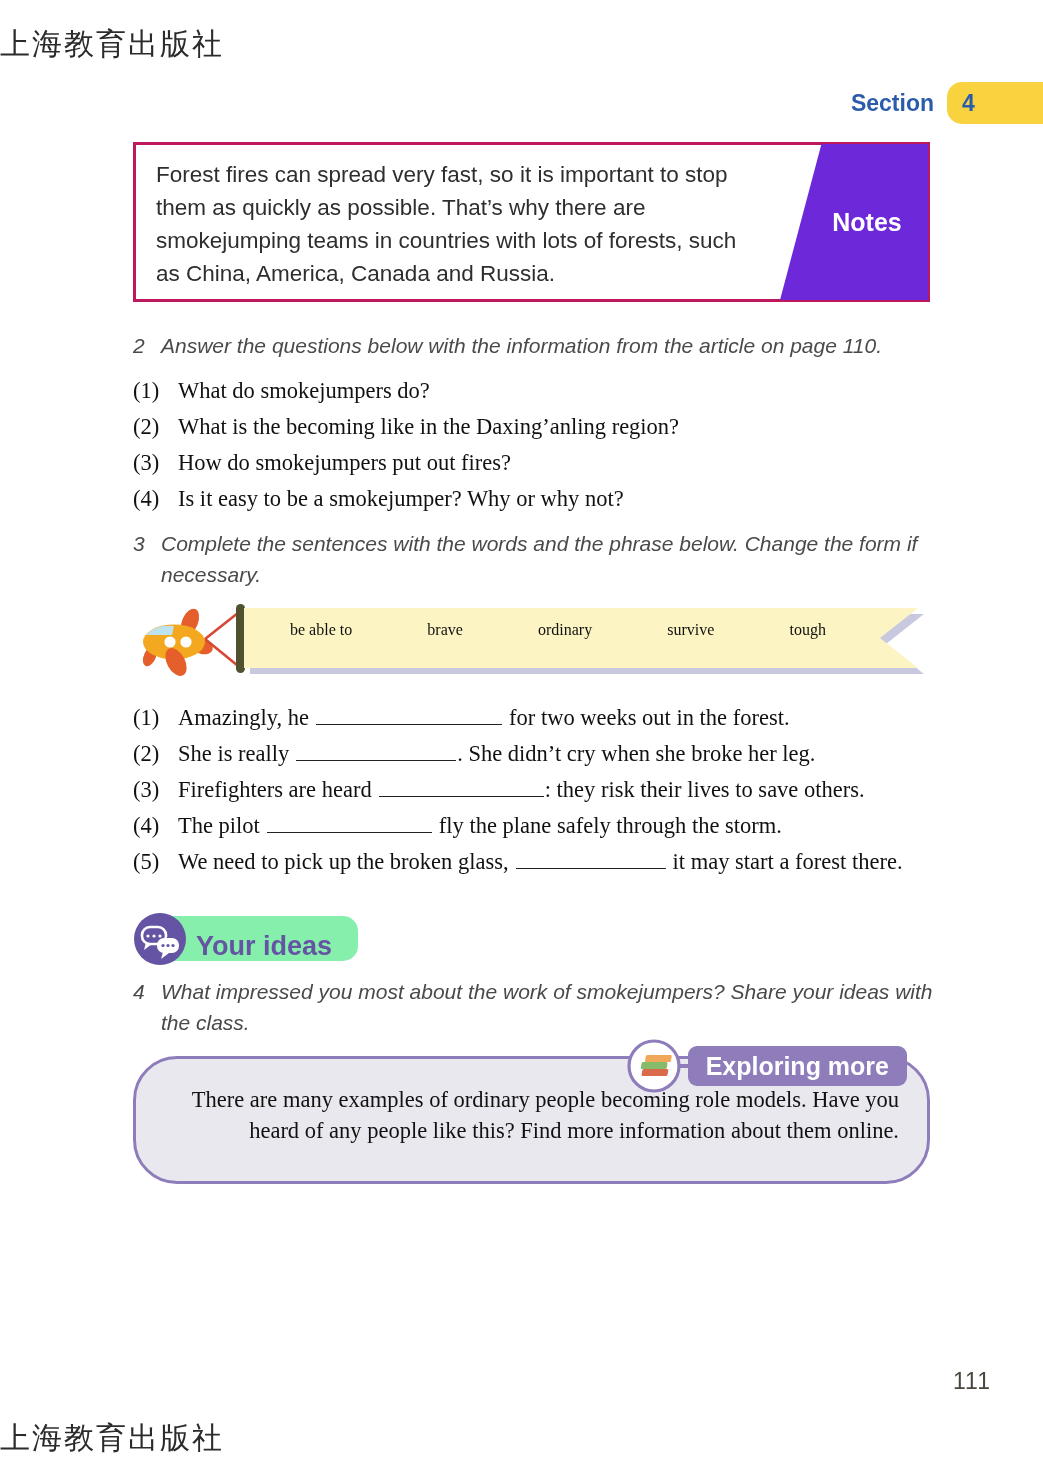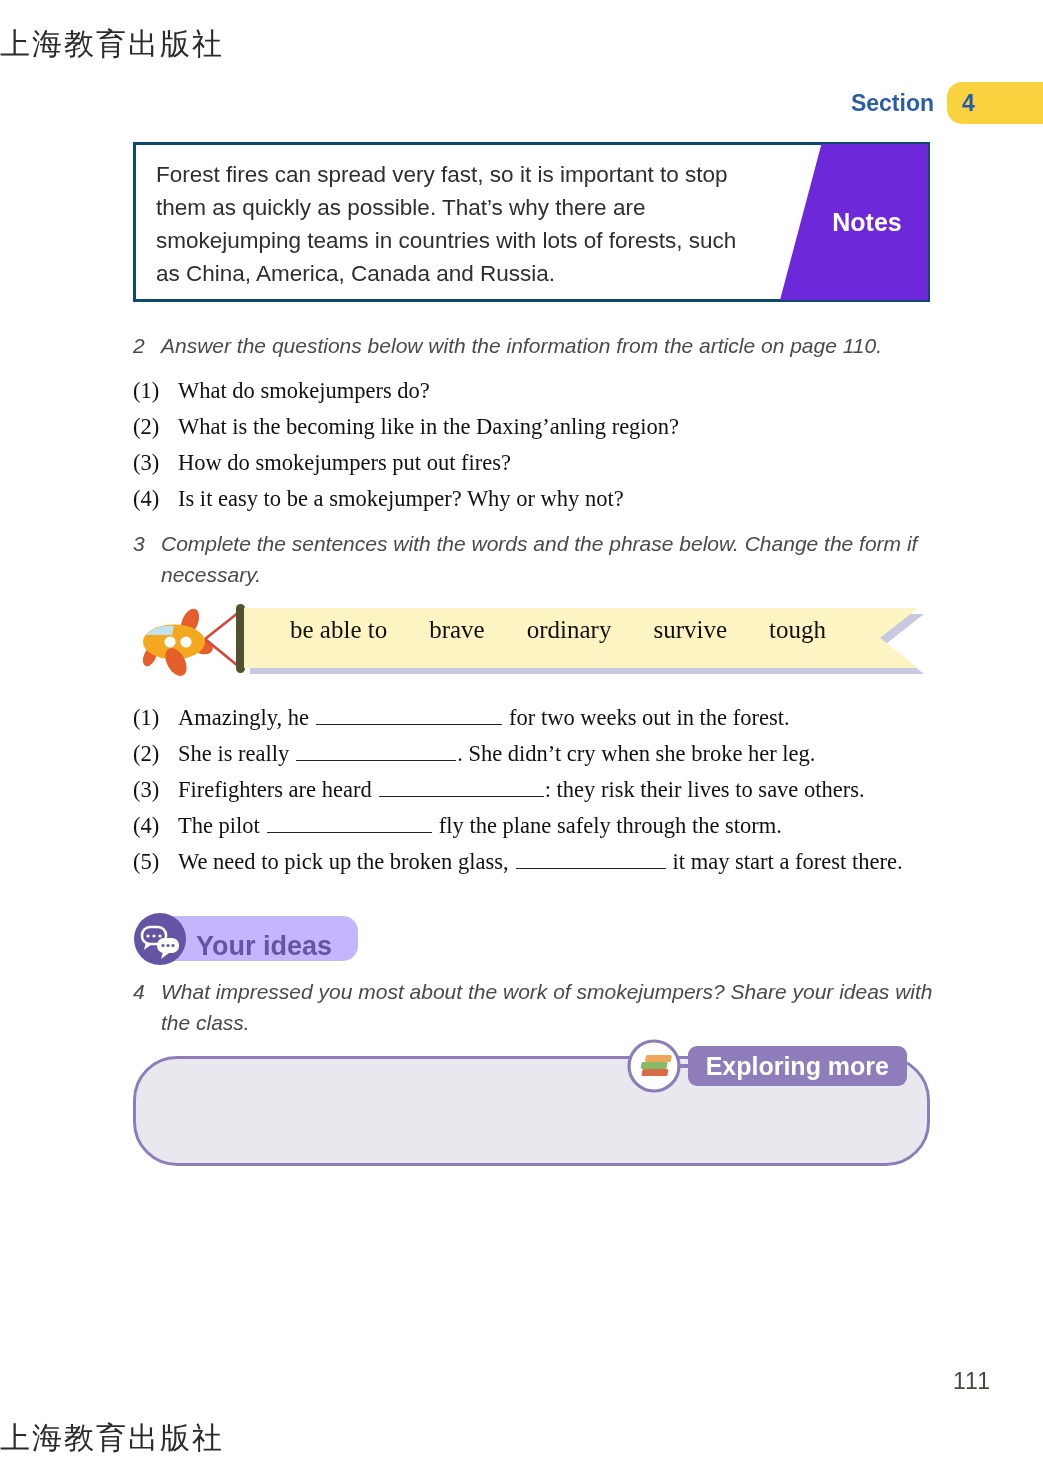--- a/index.html
+++ b/index.html
@@ -13,21 +13,21 @@
   .wm-bottom { top:1418px; }
 
   
   .section-row { position:absolute; top:60px; right:0; height:42px; display:flex; align-items:center;margin-top:22px; }
   .section-word { font-family:"Liberation Sans",sans-serif; font-weight:bold; font-size:23px; color:#2a5caa; margin-right:13px; }
   .section-tab { width:96px; height:42px; background:#f8d33f; border-radius:15px 0 0 15px; display:flex; align-items:center; }
   .section-tab span { font-family:"Liberation Sans",sans-serif; font-weight:bold; font-size:23px; color:#2a5caa; margin-left:15px; }
 
   
   .notes-box { position:absolute; left:133px; top:142px; width:797px; height:160px;
-    border:3px solid #0c4a6e; background:#fff; }
+    border:3px solid #be185d; background:#fff; }
   .notes-text { font-family:"Liberation Sans",sans-serif; font-size:22.5px; line-height:33px; color:#2e2e2e;
     padding:13px 170px 0 20px; }
   .notes-label { position:absolute; top:-1px; right:-1px; height:calc(100% + 2px); width:148px;
     background:#6d28d9; clip-path:polygon(28% 0, 100% 0, 100% 100%, 0 100%);
     display:flex; align-items:center; justify-content:center; }
   .notes-label span { font-family:"Liberation Sans",sans-serif; font-weight:bold; font-size:25px; color:#ffffff; margin-left:26px; }
 
   
   .exercise { position:absolute; left:133px; width:805px; }
   .ex-head { display:flex; font-family:"Liberation Sans",sans-serif; font-style:italic; font-size:21px;
@@ -48,40 +48,40 @@
   
   .wordbank { position:relative; margin-top:14px; height:78px; }
   .plane-svg { position:absolute; left:5px; top:-2px; }
   .towlines-svg { position:absolute; left:70px; top:2px; }
   .pole { position:absolute; left:103px; top:0; width:9px; height:69px; background:#50522f; border-radius:5px; }
   .banner-shadow { position:absolute; left:117px; top:10px; width:674px; height:60px; background:#c8c9de;
     clip-path:polygon(0 0, 100% 0, calc(100% - 38px) 50%, 100% 100%, 0 100%); }
   .banner { position:absolute; left:111px; top:4px; width:674px; height:60px; background:#fcf4c3;
     clip-path:polygon(0 0, 100% 0, calc(100% - 38px) 50%, 100% 100%, 0 100%);
     display:flex; align-items:center; justify-content:space-between; padding:0 92px 16px 46px;
-    font-size:25px; color:#111; }
+    font-size:16px; color:#111; }
 
   .s-list { margin-top:18px; }
   .blank { display:inline-block; width:160px; border-bottom:1.6px solid #222; height:0.95em; margin:0 7px; vertical-align:baseline; }
   .blank.b1 { width:186px; }
   .blank.b3, .blank.b4 { width:165px; }
   .blank.b5 { width:150px; }
   .blank.tight { margin-right:1px; }
 
   
   .your-ideas { position:absolute; left:133px; top:912px; height:52px; }
   .yi-pill { display:inline-flex; align-items:center; margin-left:17px; margin-top:4px; height:45px;
-    background:#c4b5fd; border-radius:15px; padding:16px 26px 0 46px;
+    background:#86efac; border-radius:15px; padding:16px 26px 0 46px;
     font-family:"Liberation Sans",sans-serif; font-weight:bold; font-size:27px; color:#6553a4; }
   .yi-icon { position:absolute; left:0; top:0; }
 
   #ex4 { top:976px; }
 
   
-  .explore-box { position:absolute; left:133px; top:1056px; width:797px; height:110px;
+  .explore-box { position:absolute; left:133px; top:1056px; width:797px; height:128px;
     background:#e9e8ee; border:3px solid #8e7dba; border-radius:44px;text-align:right; }
   .explore-text { font-size:22.5px; line-height:31px; color:#111; padding:25px 28px 0 28px; }
   .explore-badge-row { position:absolute; top:-21px; right:20px; display:flex; align-items:center; }
   .badge-connector { width:18px; height:4px; background:#8e7dba; margin:0 -6px; }
   .explore-badge { height:40px; background:#8e7dba; border-radius:9px; display:flex; align-items:center;
     padding:0 18px; font-family:"Liberation Sans",sans-serif; font-weight:bold; font-size:25px; color:#ffffff; }
   .books-icon { position:relative; z-index:2; }
 
   
   .page-num { position:absolute; top:1368px; right:52px; font-family:"Liberation Sans",sans-serif;
@@ -219,19 +219,20 @@
         <circle cx="28" cy="28" r="25" fill="#ffffff" stroke="#8e7dba" stroke-width="3.2"></circle>
         <g transform="skewX(-10)">
           <rect x="22" y="31" width="26" height="7" rx="1.5" fill="#d96a4a"></rect>
           <rect x="20" y="24" width="26" height="7" rx="1.5" fill="#86bb6a"></rect>
           <rect x="23" y="17" width="26" height="7" rx="1.5" fill="#efa75a"></rect>
         </g>
       </svg>
       <div class="badge-connector"></div>
       <div class="explore-badge">Exploring more</div>
     </div>
+    <p class="explore-text">There are many examples of ordinary people becoming role models. Have you heard of any people like this? Find more information about them online.</p>
   </div>
 
   <div class="page-num">111</div>
 
   <div class="watermark wm-bottom">上海教育出版社</div>
 
 </div>
 
 </body></html>

